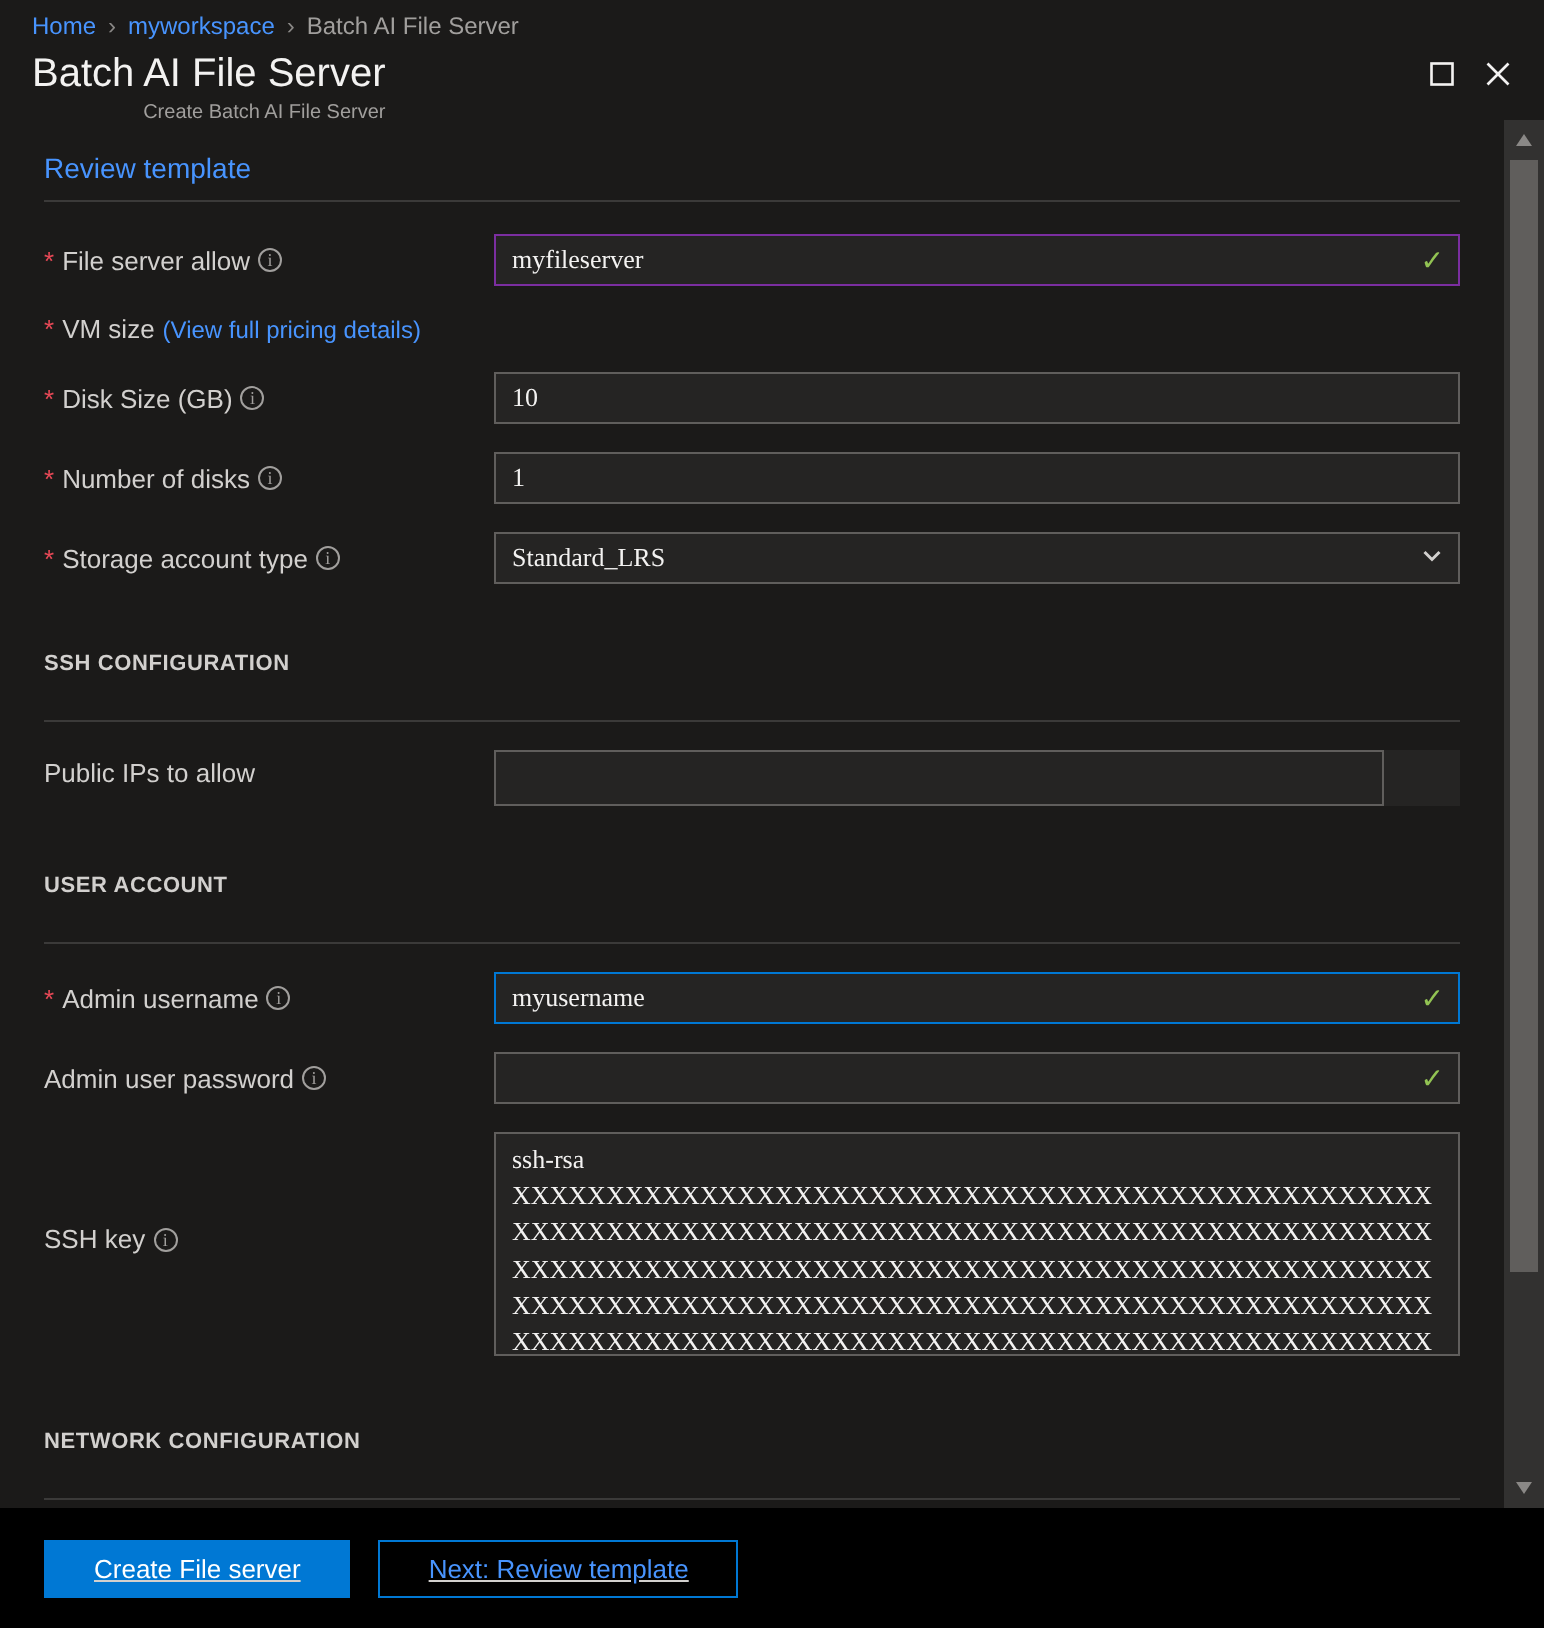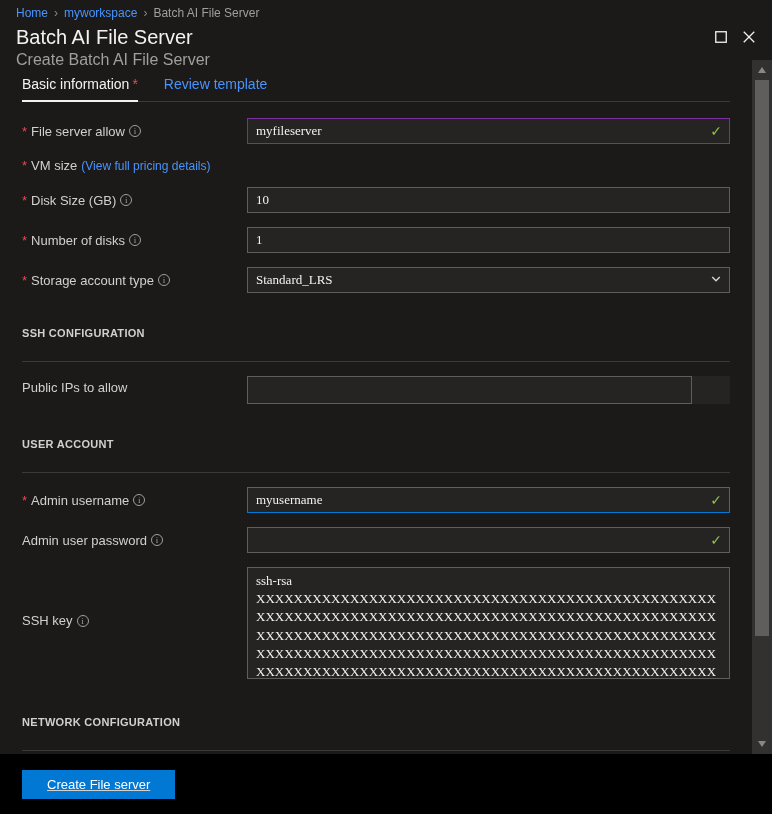--- a/index.html
+++ b/index.html
@@ -23,21 +23,21 @@
   .breadcrumb a { color: #4894fe; text-decoration: none; }
   .breadcrumb .sep { color: #8a8886; }
   .breadcrumb .current { color: #a19f9d; }
   .header {
     display: flex;
     align-items: flex-start;
     justify-content: space-between;
     padding: 6px 16px 0 16px;
   }
   .header h1 { font-size: 20px; font-weight: 400; color: #f3f2f1; }
-  .header .sub { font-size: 16px; color: #a19f9d; margin-top: 2px; }
+  .header .sub { font-size: 10px; color: #a19f9d; margin-top: 2px; text-align: right; }
   .header-icons { display: flex; gap: 14px; align-items: center; margin-top: 4px; }
   .close-icon, .popout-icon { cursor: pointer; }
   .close-icon svg, .popout-icon svg { width: 14px; height: 14px; stroke: #f3f2f1; fill: none; stroke-width: 1.5; }
   .content-wrap {
     position: absolute;
     top: 60px; bottom: 0; left: 0; right: 0;
     overflow: hidden;
   }
   .scroll-area {
     position: absolute;
@@ -190,23 +190,20 @@
           <line x1="14" y1="2" x2="2" y2="14"></line>
         </svg>
     </span>
   </div>
 </div>
 
 <div class="content-wrap">
   <div class="scroll-area">
 
     <div class="tabs">
-      <div class="tab active">
-        <span>Basic information</span><span class="req">*</span>
-      </div>
       <div class="tab inactive">Review template</div>
     </div>
 
     <div class="form-row">
       <div class="form-label">
         <span class="req">*</span>
         <span>File server allow</span>
         <span class="info-icon">i</span>
       </div>
       <div class="form-field">
@@ -322,14 +319,15 @@
       </div>
     <div class="arrow">
         <svg viewBox="0 0 10 10">
           <polygon points="1,2 9,2 5,8"></polygon>
         </svg>
       </div>
   </div>
 
   <div class="footer">
     <button class="btn btn-primary">Create File server</button>
+    <button class="btn btn-secondary">Next: Review template</button>
   </div>
 </div>
 
 </body></html>

